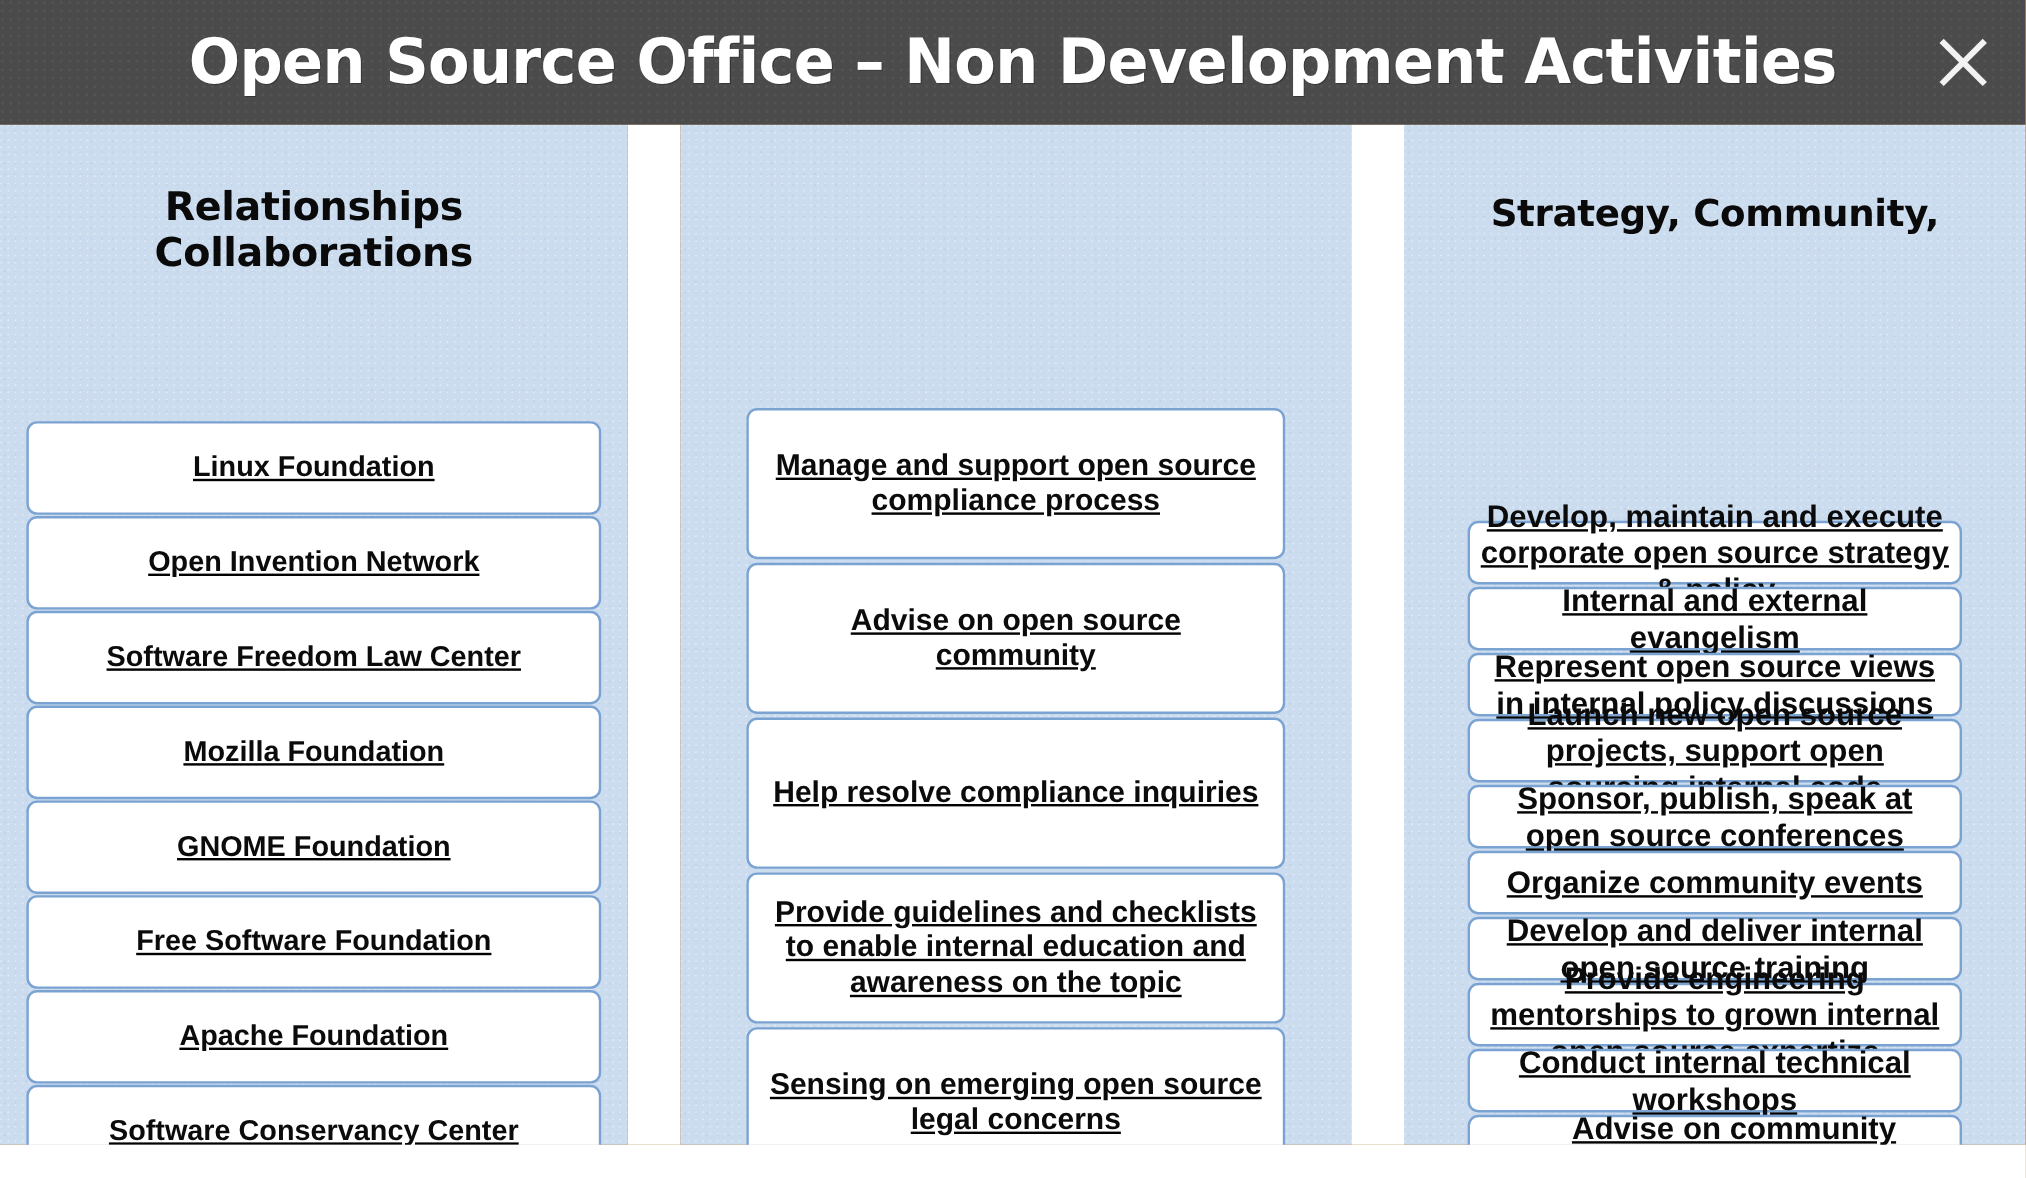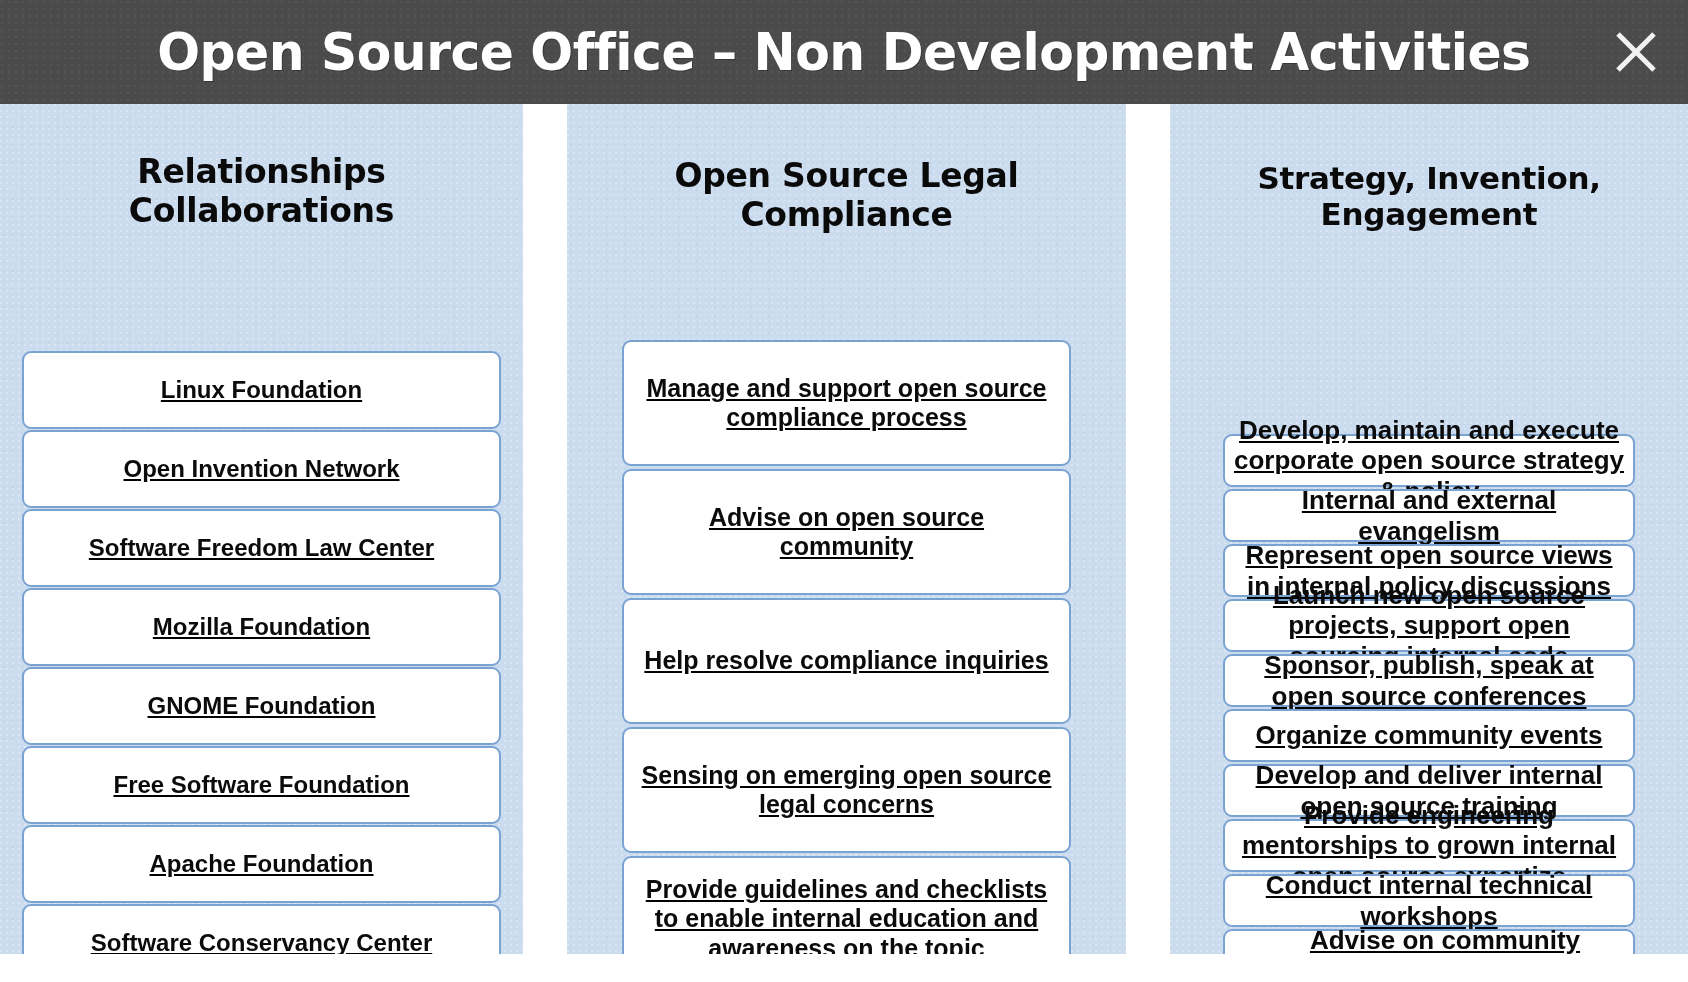--- a/index.html
+++ b/index.html
@@ -217,39 +217,34 @@
         <div class="box">Free Software Foundation</div>
         <div class="box">Apache Foundation</div>
         <div class="box">Software Conservancy Center</div>
       </div>
       <div id="artifact-slash"></div>
     </section>
 
     <div class="col-gap"></div>
 
     <section id="column-2" class="column">
-      <h2 class="column-heading">
-        <span>Open Source Legal</span><br>
-        <span>Compliance</span>
-      </h2>
       <div class="box-list">
         <div class="box">Manage and support open source compliance process</div>
         <div class="box">Advise on open source community</div>
         <div class="box">Help resolve compliance  inquiries</div>
+        <div class="box">Provide guidelines and checklists to enable internal education and awareness on the topic</div>
         <div class="box">Sensing on emerging open source legal concerns</div>
-        <div class="box">Provide guidelines and checklists to enable internal education and awareness on the topic</div>
       </div>
     </section>
 
     <div class="col-gap"></div>
 
     <section id="column-3" class="column">
       <h2 class="column-heading">
-        <span>Strategy, Invention,</span><br>
-        <span>Engagement</span>
+        <span>Strategy, Community,</span><br>
       </h2>
       <div class="box-list">
         <div class="box">Develop, maintain and execute corporate open source strategy &amp; policy</div>
         <div class="box">Internal and external evangelism</div>
         <div class="box">Represent open source views in internal policy discussions</div>
         <div class="box">Launch new open source projects, support open sourcing internal code</div>
         <div class="box">Sponsor, publish, speak at open source conferences</div>
         <div class="box">Organize community events</div>
         <div class="box">Develop and deliver internal open source training</div>
         <div class="box">Provide engineering mentorships to grown internal open source expertize</div>

